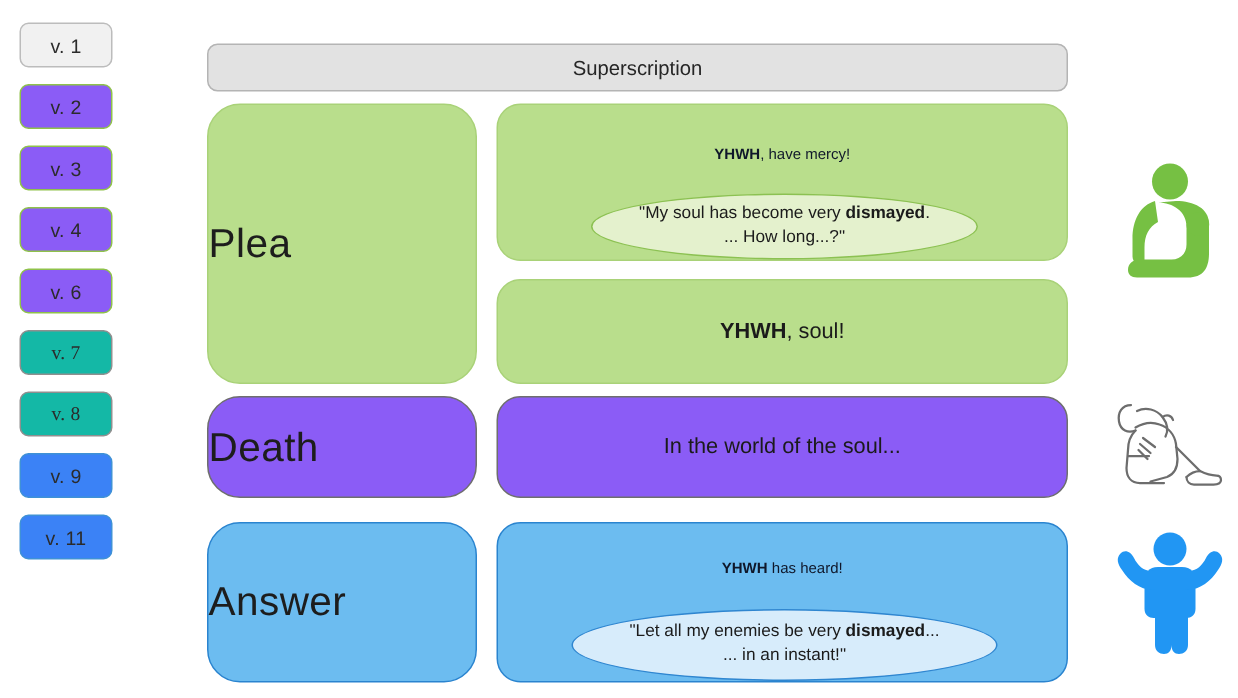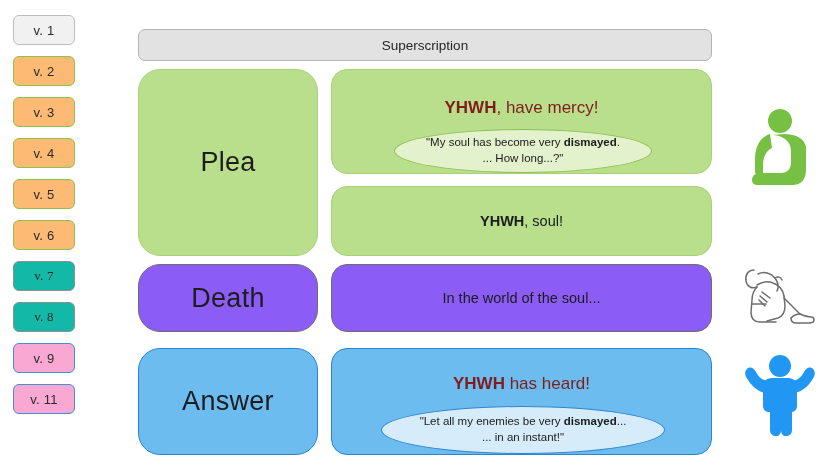--- a/index.html
+++ b/index.html
@@ -34,62 +34,62 @@
     height: 30px;
     border-radius: 6px;
     display: flex;
     align-items: center;
     justify-content: center;
     font-size: 13px;
     color: #2b2b2b;
     letter-spacing: .2px;
   }
   .verse-chip.tone-gray-light { background: #f1f1f1; border: 1.3px solid #bcbcbc; }
-  .verse-chip.tone-green      { background: #fdba74; border: 1.3px solid #8fc24a; }
+  .verse-chip.tone-green      { background: #8b5cf6; border: 1.3px solid #8fc24a; }
   .verse-chip.tone-gray       { background: #14b8a6; border: 1.3px solid #8f8f8f; font-family: Liberation Serif, serif; }
-  .verse-chip.tone-blue       { background: #f9a8d4; border: 1.3px solid #3f91d6; }
+  .verse-chip.tone-blue       { background: #3b82f6; border: 1.3px solid #3f91d6; }
 
   
   #diagram { position: absolute; left: 0; top: 11px; width: 825px; height: 465px; }
 
   .superscription-bar {
     position: absolute;
     left: 138px; top: 18px;
     width: 574px; height: 32px;
     background: #e2e2e2;
     border: 1.3px solid #b4b4b4;
     border-radius: 7px;
     display: flex; align-items: center; justify-content: center;
     font-size: 13.5px;
     color: #262626;
   }
 
   .label-box {
     position: absolute;
-    display: flex; align-items: center; justify-content: center;
+    display: flex; align-items: center; justify-content: flex-start;
     border-radius: 22px;
   }
   .label-box .label-text { font-size: 27px; color: #1d1d1d; letter-spacing: .3px; }
 
   .content-box {
     position: absolute;
     border-radius: 16px;
   }
 
   
   .tone-green-fill { background: #b9de8c; border: 1.3px solid #a9d278; }
   .tone-gray-fill  { background: #8b5cf6; border: 1.5px solid #6e6e6e; }
   .tone-blue-fill  { background: #6cbcf0; border: 1.5px solid #2a84cf; }
 
   .heading-line {
     position: absolute;
     left: 0; right: 0;
     text-align: center;
-    font-size: 17px;
-    color: #7f1d1d;
+    font-size: 10px;
+    color: #0f172a;
   }
   .heading-line b { font-weight: bold; }
 
   .center-line {
     position: absolute;
     left: 0; right: 0; top: 50%;
     transform: translateY(-50%);
     text-align: center;
     font-size: 14.5px;
     color: #1b1b1b;
@@ -126,23 +126,20 @@
         <span>v. 1</span>
       </div>
     <div class="verse-chip tone-green">
         <span>v. 2</span>
       </div>
     <div class="verse-chip tone-green">
         <span>v. 3</span>
       </div>
     <div class="verse-chip tone-green">
         <span>v. 4</span>
-      </div>
-    <div class="verse-chip tone-green">
-        <span>v. 5</span>
       </div>
     <div class="verse-chip tone-green">
         <span>v. 6</span>
       </div>
     <div class="verse-chip tone-gray">
         <span>v. 7</span>
       </div>
     <div class="verse-chip tone-gray">
         <span>v. 8</span>
       </div>

